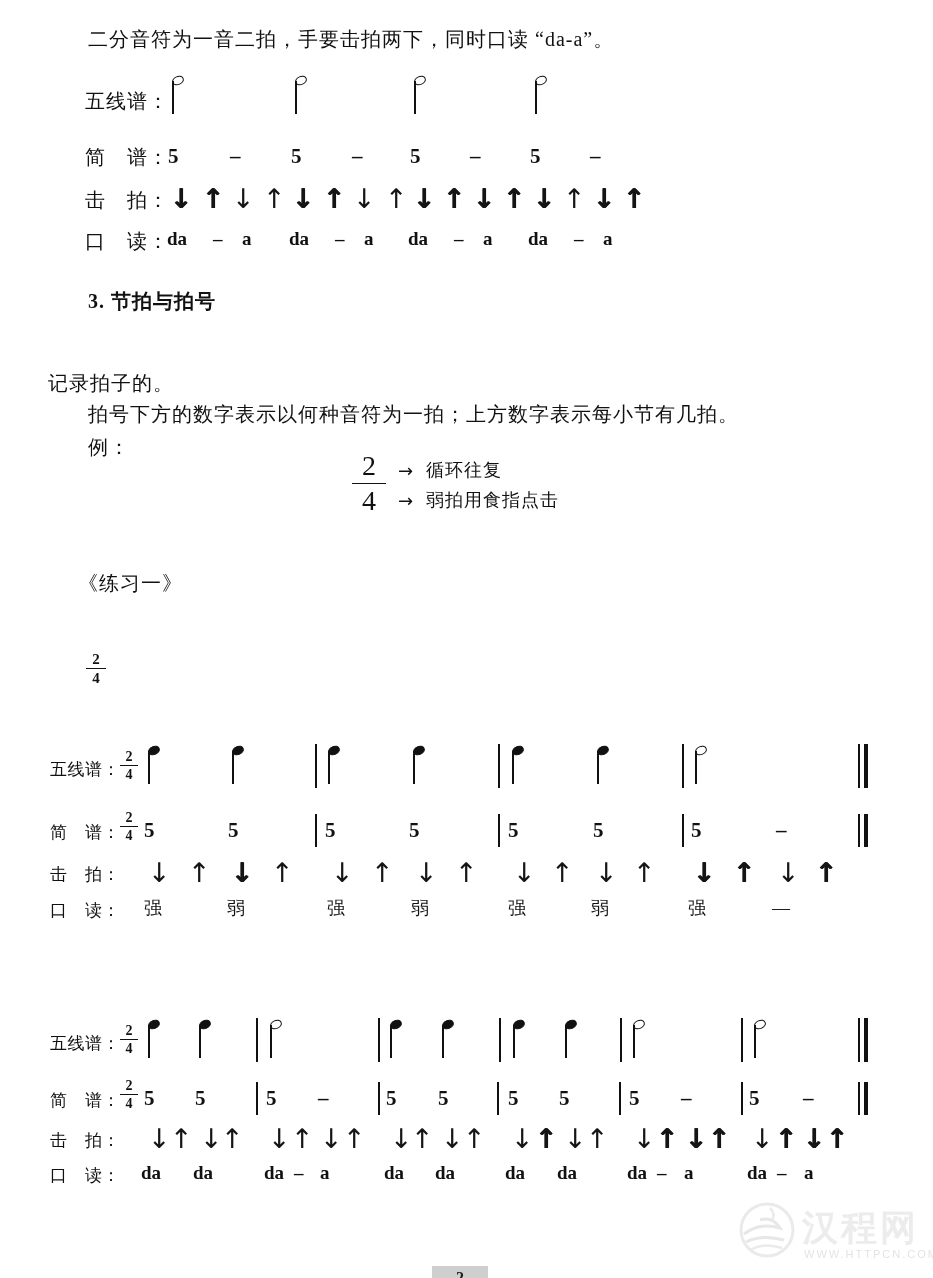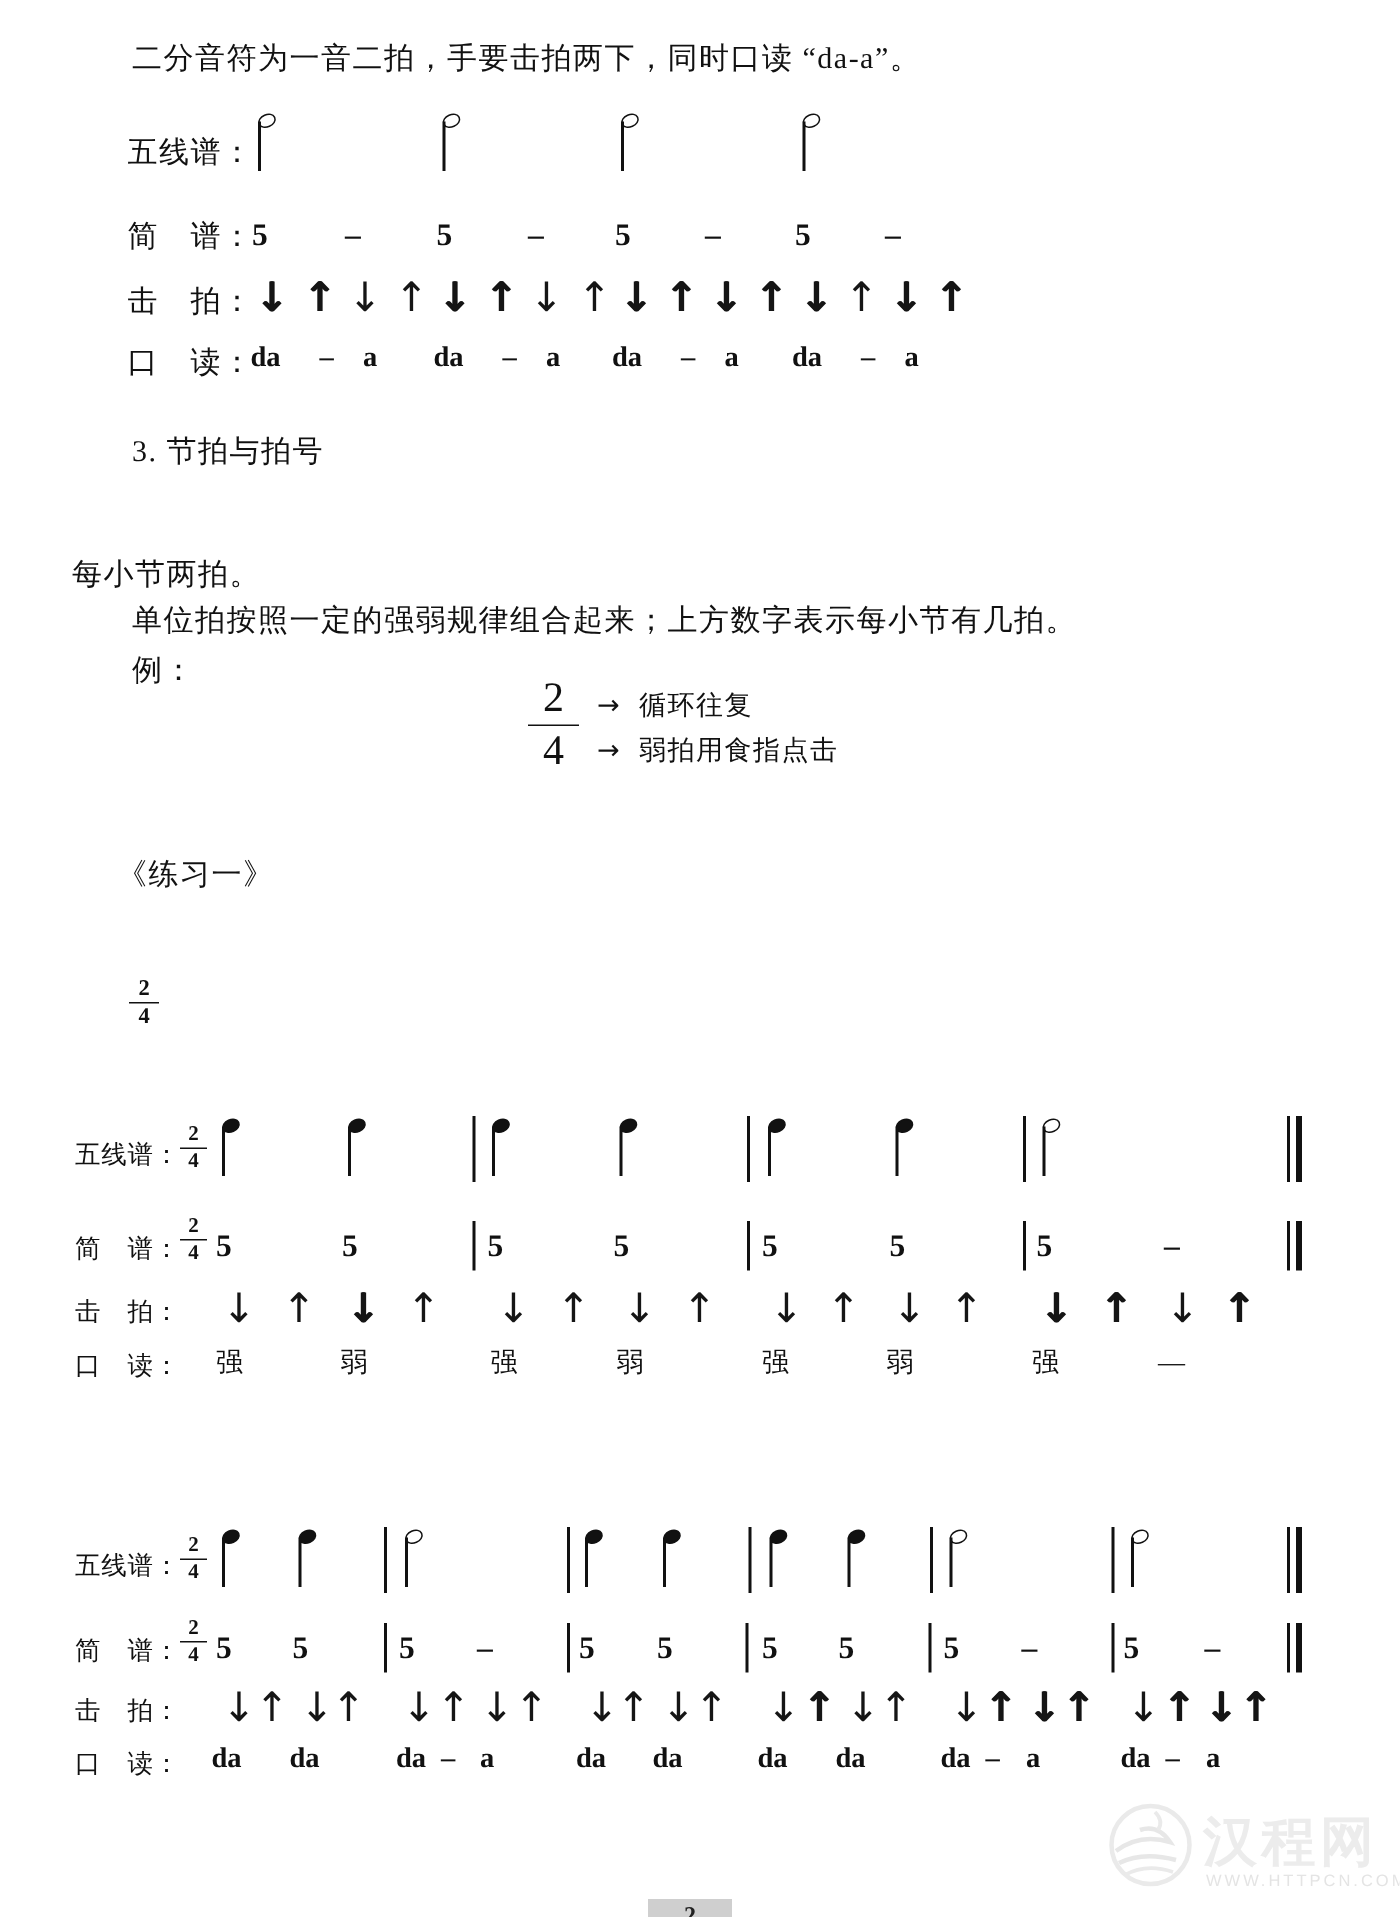--- a/index.html
+++ b/index.html
@@ -136,23 +136,23 @@
       <span class="txt" style="left: 335px;">–</span>
       <span class="txt" style="left: 364px;">a</span>
       <span class="txt" style="left: 408px;">da</span>
       <span class="txt" style="left: 454px;">–</span>
       <span class="txt" style="left: 483px;">a</span>
       <span class="txt" style="left: 528px;">da</span>
       <span class="txt" style="left: 574px;">–</span>
       <span class="txt" style="left: 603px;">a</span>
     </div>
 
-  <h3 class="pos t20" style="left:88px;top:288px;font-weight:normal">3. 节拍与拍号</h3>
-  <p class="pos t20" style="left:48px;top:370px">每小节两拍。</p>
-  <p class="pos t20" style="left:88px;top:401px">单位拍按照一定的强弱规律组合起来；上方数字表示每小节有几拍。</p>
+  <h3 class="pos t20" style="left:88px;top:288px;font-weight:bold">3. 节拍与拍号</h3>
+  <p class="pos t20" style="left:48px;top:370px">记录拍子的。</p>
+  <p class="pos t20" style="left:88px;top:401px">拍号下方的数字表示以何种音符为一拍；上方数字表示每小节有几拍。</p>
   <p class="pos t20" style="left:88px;top:434px">例：</p>
 
   <div class="bigfrac" style="left:352px;top:452px">
     <span class="fn">2</span>
     <span class="fd">4</span>
   </div>
   <span class="pos arrow-glyph" style="left:398px;top:460px">→</span>
   <span class="pos t18" style="left:426px;top:458px">循环往复</span>
   <span class="pos arrow-glyph" style="left:398px;top:490px">→</span>
   <span class="pos t18" style="left:426px;top:488px">弱拍用食指点击</span>

